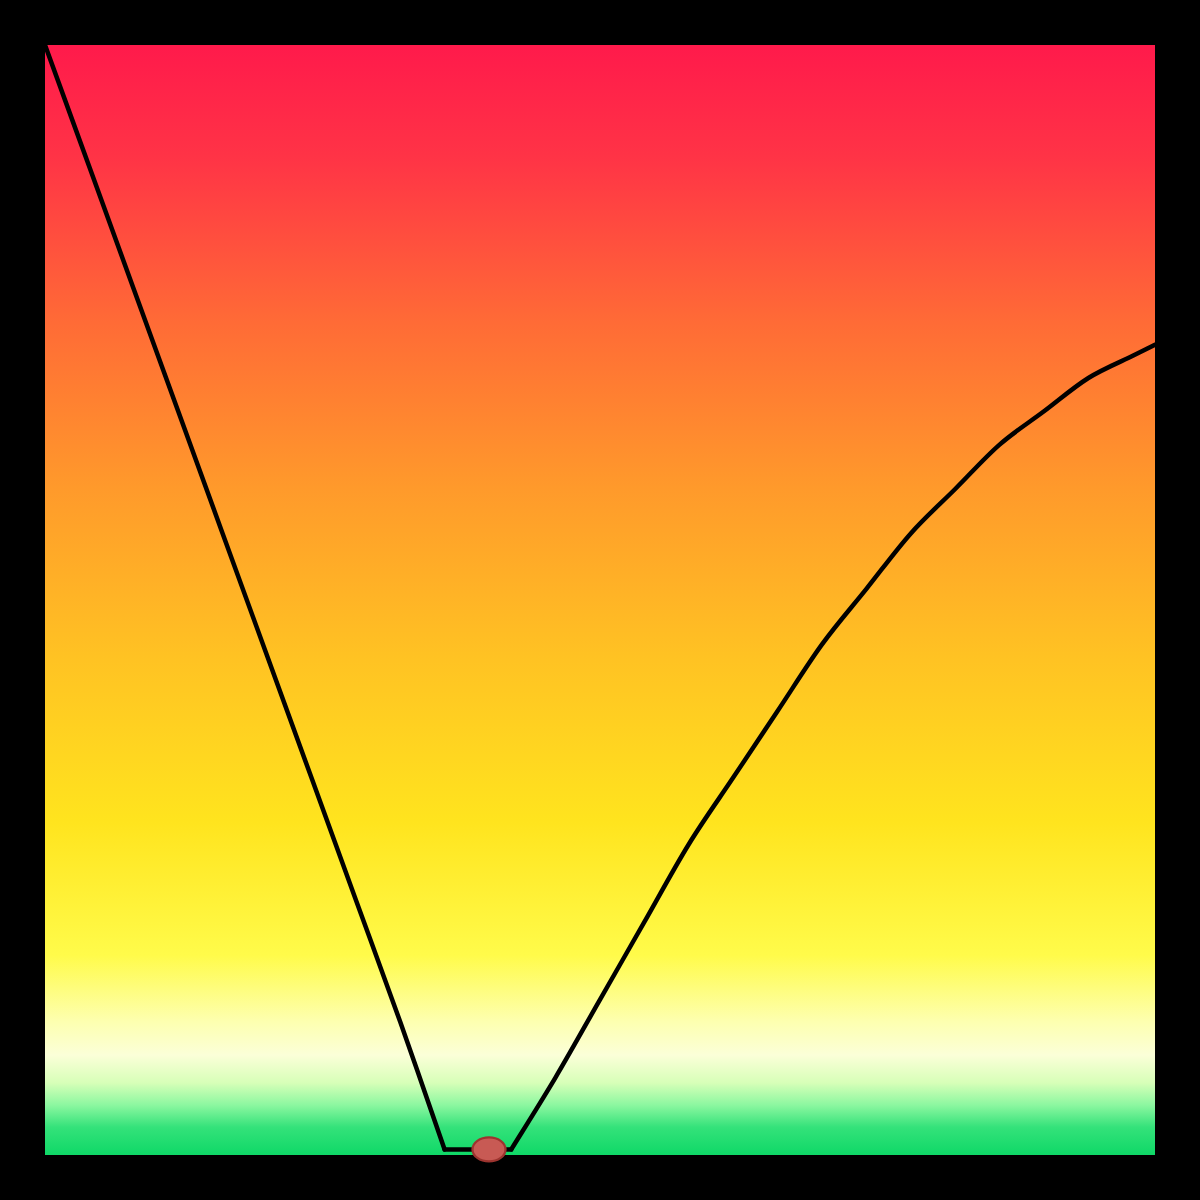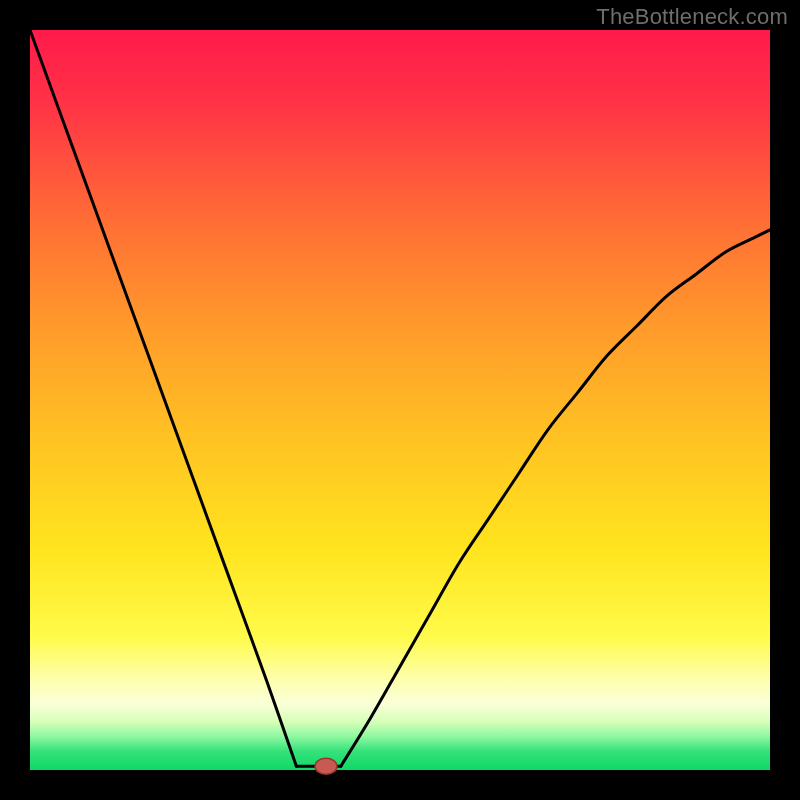--- a/index.html
+++ b/index.html
@@ -30,21 +30,20 @@
   svg {
     position: absolute;
     top: 0;
     left: 0;
   }
 </style>
 </head>
 <body>
 
 <div class="stage">
-  <div class="watermark">TheBottleneck.com</div>
 
   <svg id="chart-svg" width="800" height="800" viewBox="0 0 800 800">
     <defs>
       <linearGradient id="bg-grad" x1="0" y1="0" x2="0" y2="1">
           <stop offset="0%" stop-color="#ff1a4b"></stop>
           <stop offset="10%" stop-color="#ff3346"></stop>
           <stop offset="25%" stop-color="#ff6b36"></stop>
           <stop offset="40%" stop-color="#ff9a2b"></stop>
           <stop offset="55%" stop-color="#ffc223"></stop>
           <stop offset="70%" stop-color="#ffe41e"></stop>

